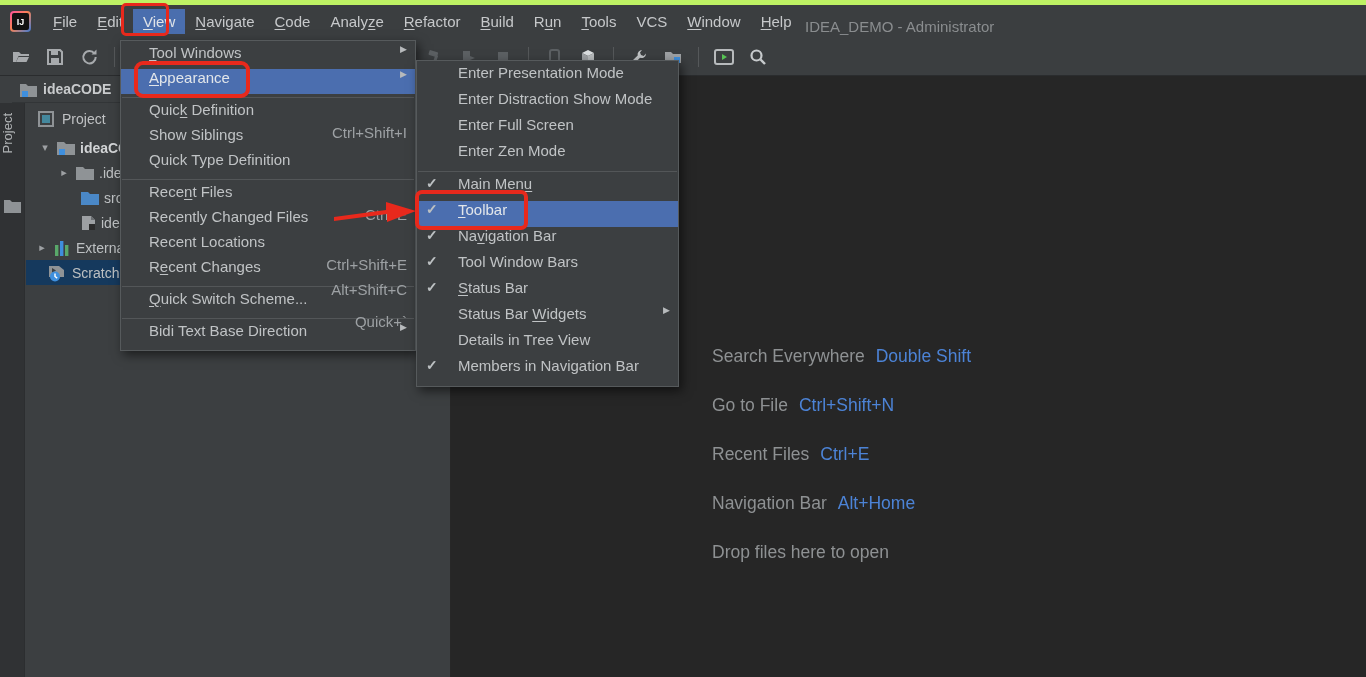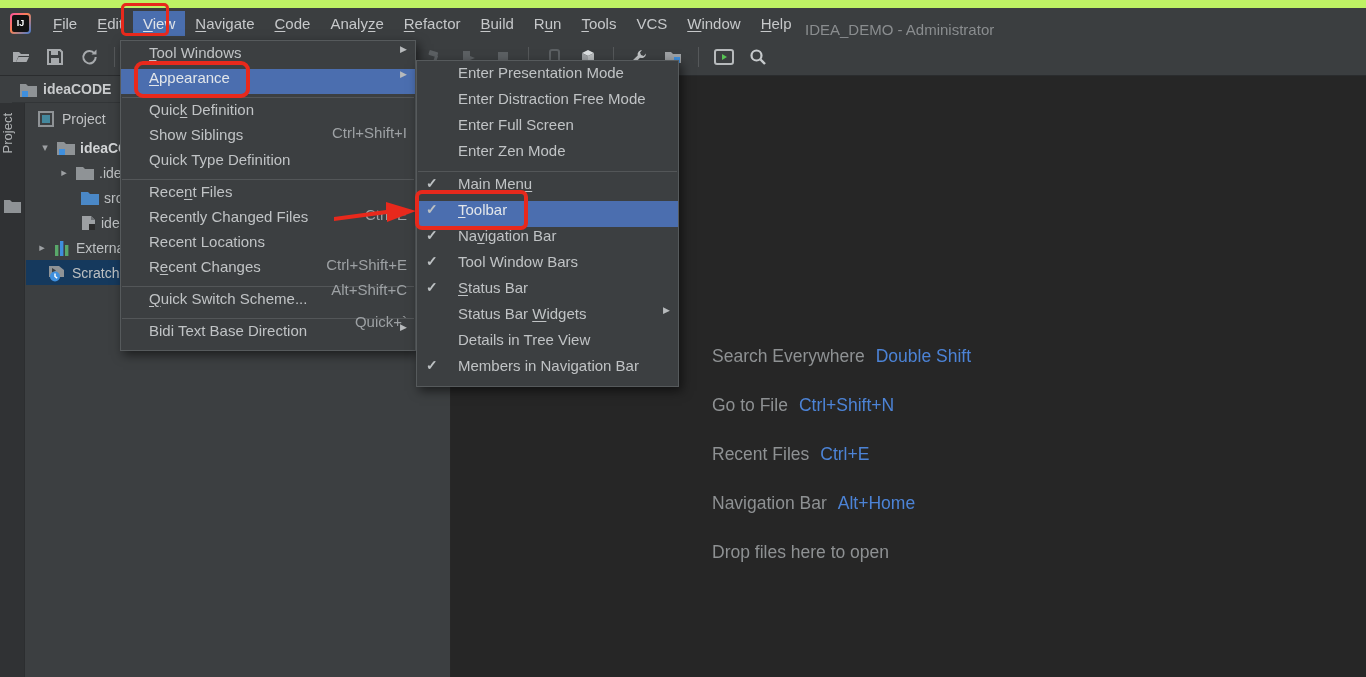--- a/index.html
+++ b/index.html
@@ -1,21 +1,21 @@
 <!DOCTYPE html>
 <html><head>
 <meta charset="utf-8">
 <style>
   * { margin:0; padding:0; box-sizing:border-box; }
   html,body { width:1366px; height:677px; overflow:hidden; }
   body { position:relative; background:#262626; font-family:"Liberation Sans",sans-serif; color:#c2c4c6; }
 
   
   .titlebar { position:absolute; left:0; top:0; width:1366px; height:38px;
-    background:#3b3e40; border-top:8px solid #bef264; display:flex; align-items:center; padding-left:8px; }
+    background:#3b3e40; border-top:5px solid #bef264; display:flex; align-items:center; padding-left:8px; }
   .logo { width:21px; height:21px; border-radius:4px; padding:2px; margin:0 12px 0 2px;
     background:linear-gradient(135deg,#fc4f9e,#f98253 45%,#3b7bd6); flex:0 0 auto; }
   .logo-inner { width:100%; height:100%; background:#121212; border-radius:2px; color:#fff;
     font-size:9px; font-weight:bold; display:flex; align-items:center; justify-content:center; }
   .mb-item { padding:4px 10px; font-size:15px; color:#c6c8ca; border-radius:0; cursor:default; }
   .mb-item.active { background:#4a6eae; color:#dfe3e8; }
   .mb-item u { text-underline-offset:2px; }
   .win-title { position:absolute; left:805px; top:5px; height:33px; line-height:33px;
     font-size:15px; color:#8a8d8f; }
 
@@ -377,21 +377,21 @@
   </div>
 </div>
 
 <div class="popup menu-app">
   <div class="mi">
     <span class="chk"></span>
       <span class="lbl">Enter Presentation Mode</span>
   </div>
   <div class="mi">
     <span class="chk"></span>
-      <span class="lbl">Enter Distraction Free Mode</span>
+      <span class="lbl">Enter Distraction Show Mode</span>
   </div>
   <div class="mi">
     <span class="chk"></span>
       <span class="lbl">Enter Full Screen</span>
   </div>
   <div class="mi">
     <span class="chk"></span>
       <span class="lbl">Enter Zen Mode</span>
   </div>
   <div class="msep"></div>

